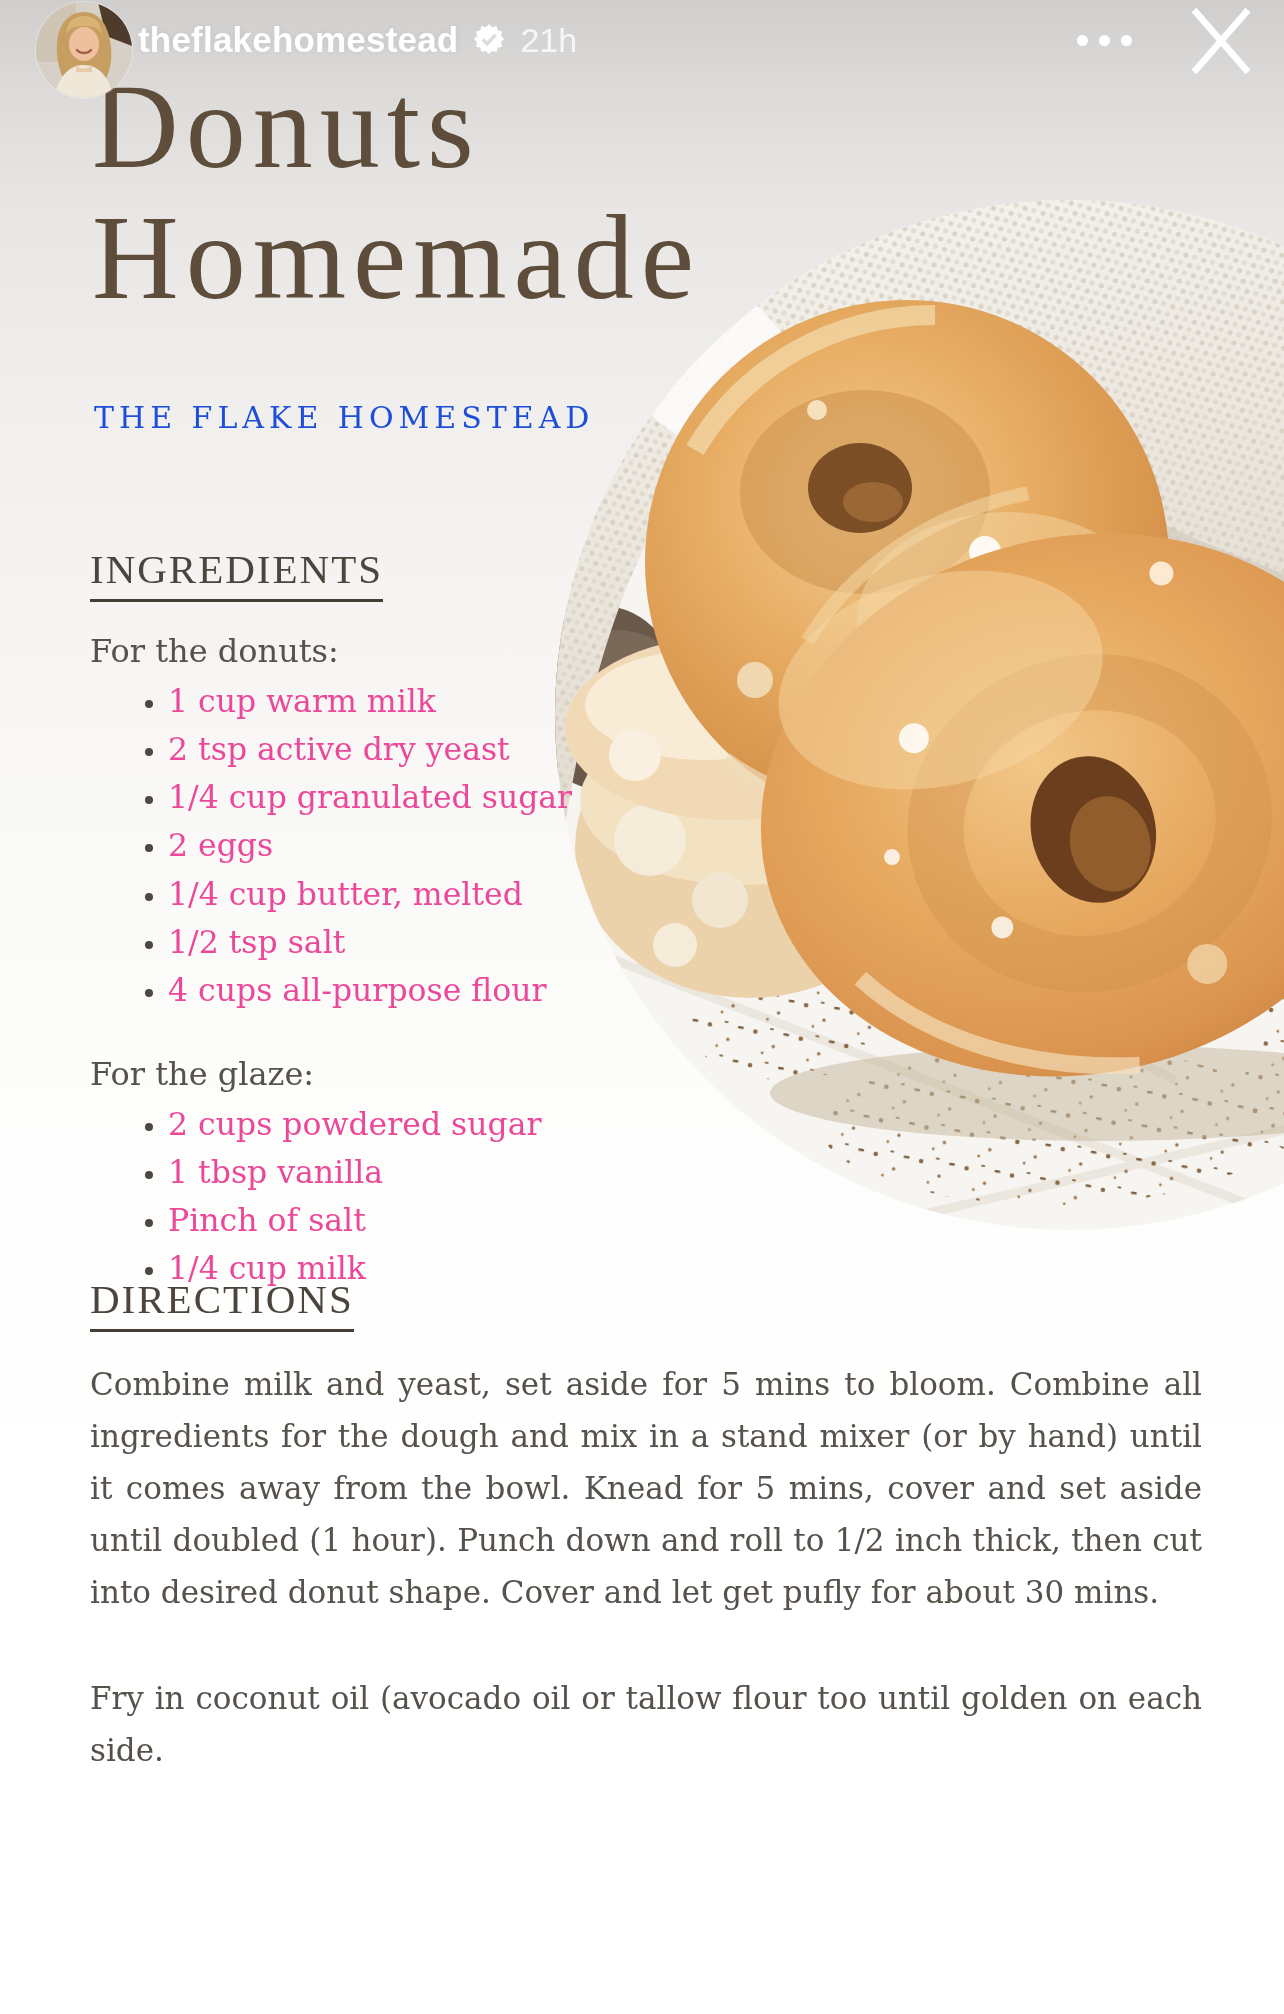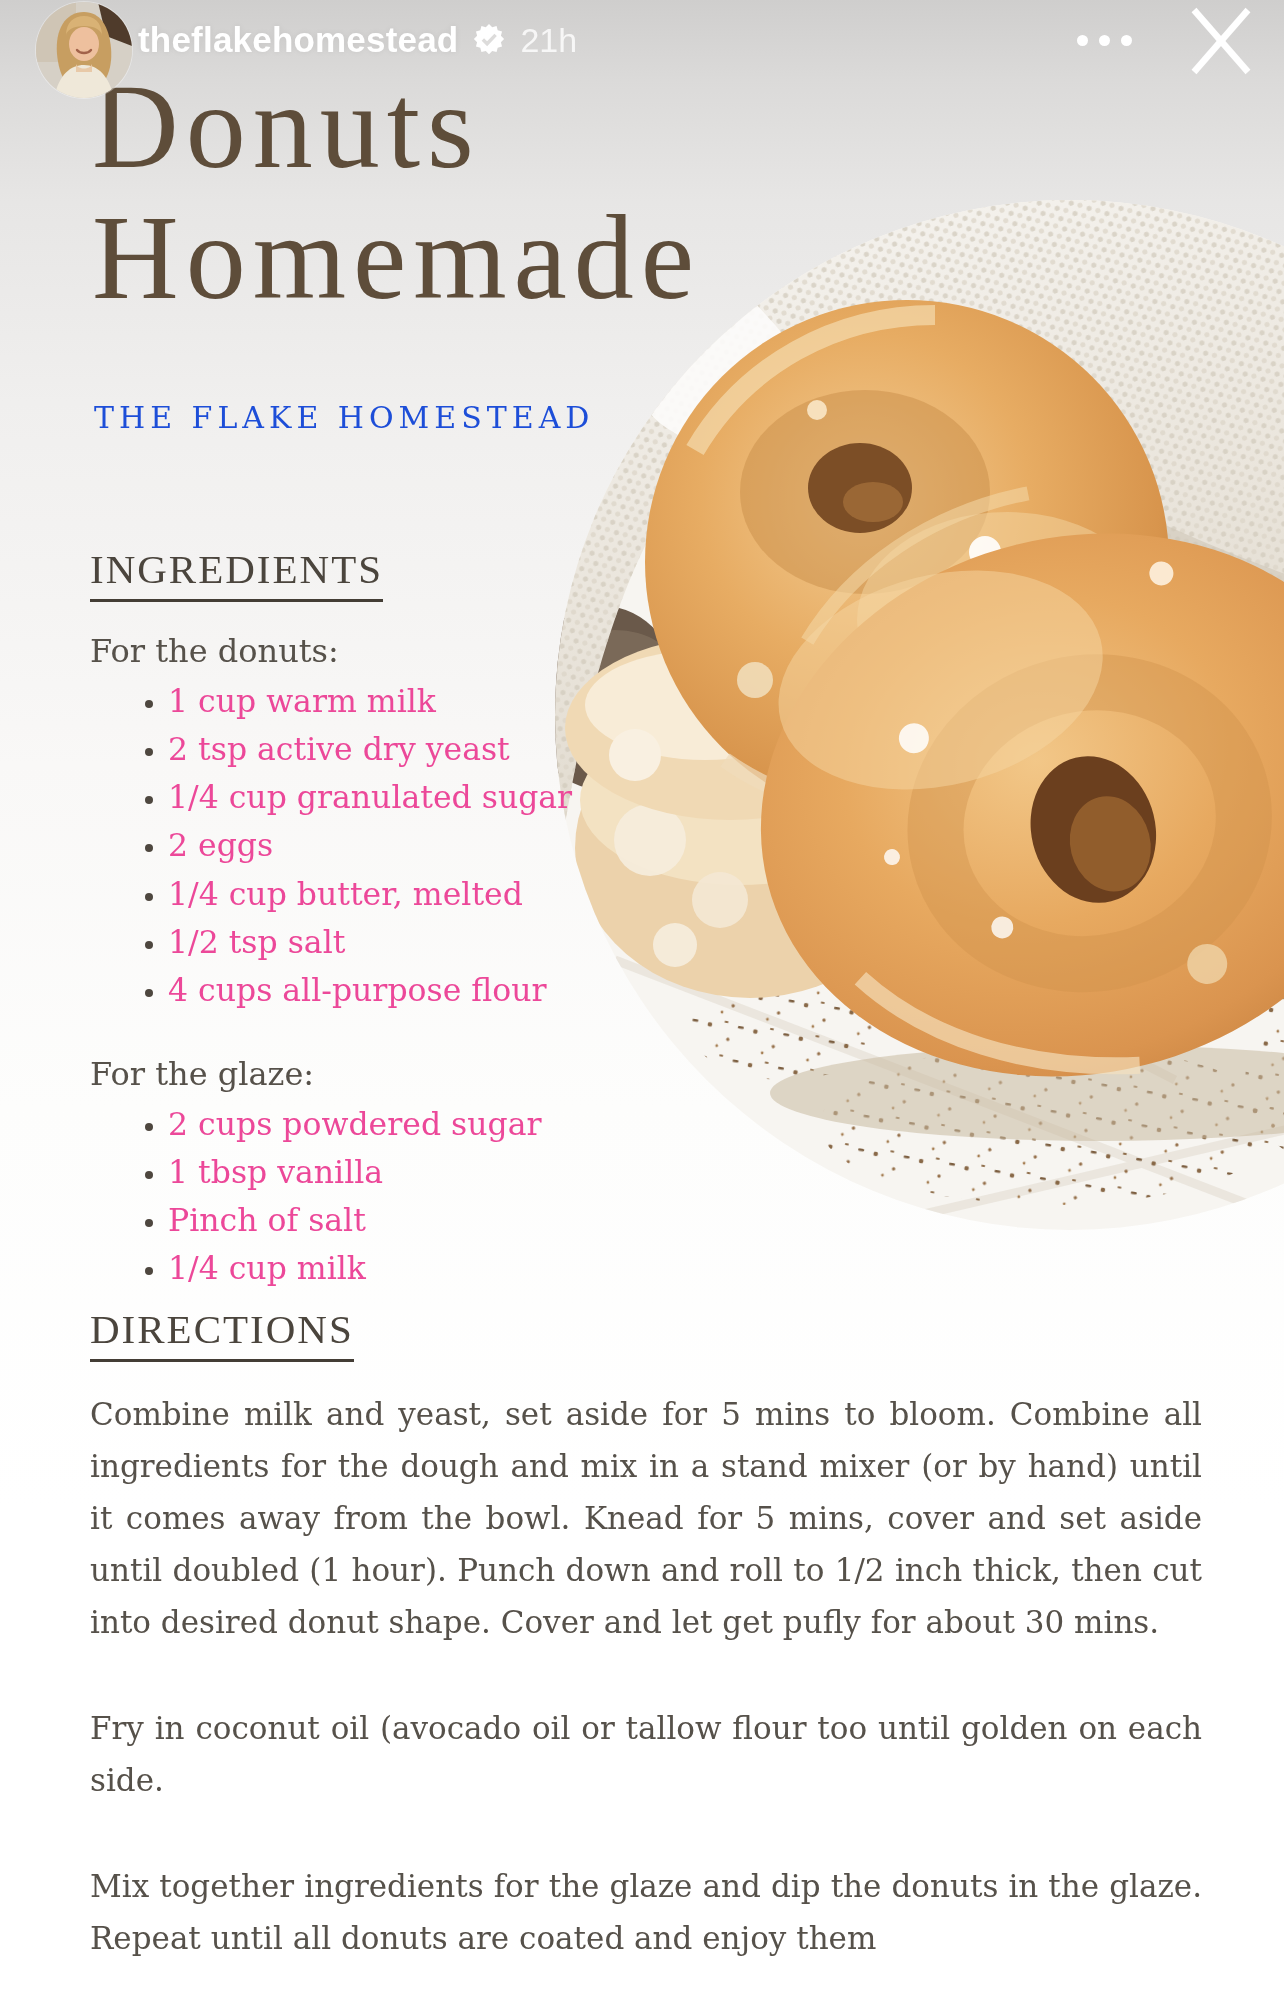--- a/index.html
+++ b/index.html
@@ -27,21 +27,21 @@
           font-size:30px;letter-spacing:5px;color:#1d4ed8;}
   .sec-h{font-family:"Liberation Serif",serif;font-size:41px;letter-spacing:2px;color:#4b453d;
          display:inline-block;border-bottom:3px solid #433d35;padding-bottom:8px;line-height:1.05;}
   .ing{position:absolute;left:90px;top:548px;width:520px;z-index:2;}
   .grp-label{font-size:32px;color:#56514a;margin:0;}
   .lbl1{margin-top:30px;}
   .lbl2{margin-top:49px;}
   ul.ilist{margin:15px 0 0 0;padding:0 0 0 78px;list-style:disc;}
   ul.ilist li{font-size:31.5px;line-height:1.02;color:#ec4899;margin-bottom:16px;}
   ul.ilist li::marker{color:#4e473f;font-size:26px;}
-  .dirs{position:absolute;left:90px;top:1308px;width:1112px;z-index:2;}
+  .dirs{position:absolute;left:90px;top:1278px;width:1112px;z-index:2;}
   .dirs .paras p{font-size:31px;line-height:52px;color:#56514a;text-align:justify;margin:0 0 0 0;}
   .dirs .paras p + p{margin-top:54px;}
   .dirs .paras{margin-top:26px;}
   
   .photo{position:absolute;left:555px;top:200px;width:1030px;height:1030px;border-radius:50%;overflow:hidden;z-index:1;}
   .photo svg{display:block;}
 </style>
 </head>
 <body>
 
@@ -220,15 +220,14 @@
       <li>Pinch of salt</li>
       <li>1/4 cup milk</li>
     </ul>
 </div>
 
 <div class="dirs">
   <span class="sec-h">DIRECTIONS</span>
   <div class="paras">
       <p>Combine milk and yeast, set aside for 5 mins to bloom. Combine all ingredients for the dough and mix in a stand mixer (or by hand) until it comes away from the bowl. Knead for 5 mins, cover and set aside until doubled (1 hour). Punch down and roll to 1/2 inch thick, then cut into desired donut shape. Cover and let get pufly for about 30 mins.</p>
       <p>Fry in coconut oil (avocado oil or tallow flour too until golden on each side.</p>
-      <p>Mix together ingredients for the glaze and dip the donuts in the glaze. Repeat until all donuts are coated and enjoy them</p>
     </div>
 </div>
 
 </body></html>

